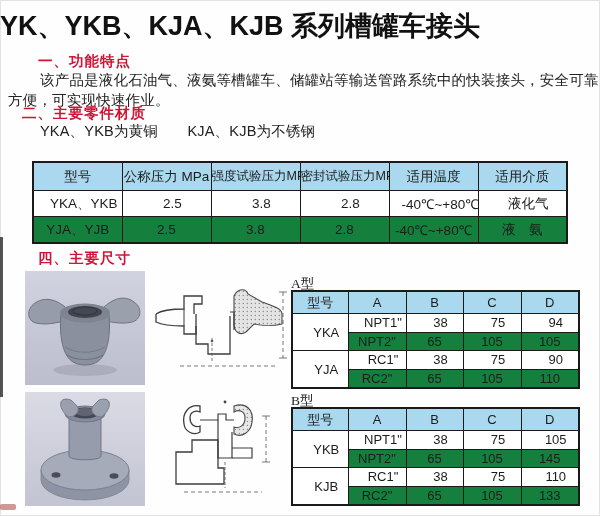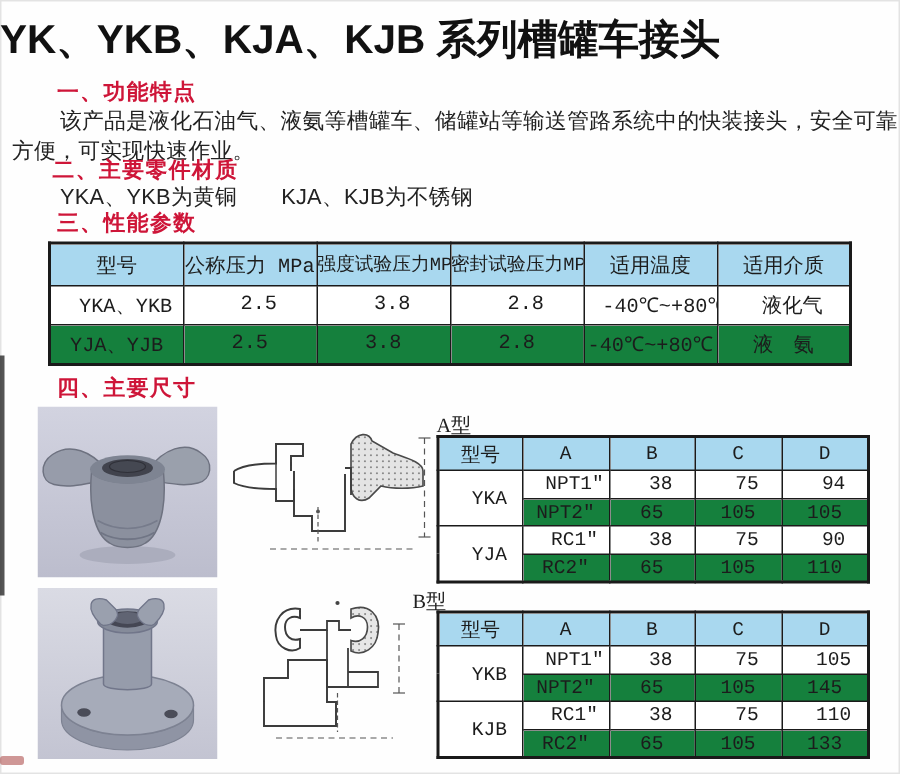--- a/index.html
+++ b/index.html
@@ -11,21 +11,21 @@
   .abs{position:absolute;}
   .page-title{
     top:8px;left:0;width:600px;
     font-size:27px;font-weight:bold;letter-spacing:0px;color:#111;
   }
   .red-heading{
     font-size:14.5px;font-weight:bold;color:#ce1538;letter-spacing:1px;
   }
   .body-text{font-size:14.5px;color:#222;letter-spacing:0.2px;white-space:nowrap;}
   table{border-collapse:collapse;table-layout:fixed;background:#fff;
-        font-family:Liberation Mono, monospace;}
+        font-family:Liberation Sans, sans-serif;}
   .perf{border:2px solid #1a1a1a;}
   .perf th,.perf td{border:1.5px solid #1a1a1a;text-align:center;vertical-align:middle;
         font-size:13.5px;padding:0;overflow:hidden;white-space:nowrap;}
   .perf th{height:27px;font-weight:normal;}
   .perf td{height:25px;}
   .dim{border:2px solid #1a1a1a;}
   .dim th,.dim td{border:1.2px solid #1a1a1a;text-align:center;vertical-align:middle;
         font-size:13px;padding:0;overflow:hidden;white-space:nowrap;}
   .dim th{height:21px;font-weight:normal;}
   .dim td{height:17.5px;}
@@ -44,24 +44,23 @@
 
   <div class="abs artifact-strip"></div>
   <div class="abs artifact-smudge"></div>
 
   <div class="abs page-title">YK、YKB、KJA、KJB 系列槽罐车接头</div>
 
   <div class="abs red-heading" style="left:38px;top:52px;">一、功能特点</div>
   <div class="abs body-text" style="left:40px;top:71px;">该产品是液化石油气、液氨等槽罐车、储罐站等输送管路系统中的快装接头，安全可靠，装卸</div>
   <div class="abs body-text" style="left:8px;top:91px;">方便，可实现快速作业。</div>
 
-  <div class="abs red-heading" style="left:35px;top:104px;">二、主要零件材质</div>
+  <div class="abs red-heading" style="left:22px;top:104px;">二、主要零件材质</div>
   <div class="abs body-text" style="left:40px;top:122px;">YKA、YKB为黄铜　　KJA、KJB为不锈钢</div>
 
-  <div class="abs red-heading" style="left:38px;top:139px;">三、性能参数</div>
 
   <table class="abs perf" style="left:32px;top:161px;width:534px;">
     <colgroup>
         <col style="width:89px">
         <col style="width:89px">
         <col style="width:89px">
         <col style="width:89px">
         <col style="width:89px">
         <col style="width:89px">
       </colgroup>
@@ -241,21 +240,21 @@
 
       <line x1="104" y1="20" x2="104" y2="66" stroke="#555" stroke-width="0.8" stroke-dasharray="4 3"></line>
       <line x1="100" y1="20" x2="108" y2="20" stroke="#555" stroke-width="0.8"></line>
       <line x1="100" y1="66" x2="108" y2="66" stroke="#555" stroke-width="0.8"></line>
       <line x1="22" y1="96" x2="100" y2="96" stroke="#555" stroke-width="0.8" stroke-dasharray="4 3"></line>
       <line x1="63" y1="66" x2="63" y2="92" stroke="#555" stroke-width="0.8" stroke-dasharray="3 2"></line>
       <circle cx="63" cy="6" r="1.4" fill="#444"></circle>
     </svg>
   </div>
 
-  <div class="abs type-label" style="left:275px;top:392px;">B型</div>
+  <div class="abs type-label" style="left:291px;top:392px;">B型</div>
 
   <table class="abs dim" style="left:291px;top:407px;width:287px;">
     <colgroup>
         <col style="width:56px">
         <col style="width:58px">
         <col style="width:57px">
         <col style="width:58px">
         <col style="width:58px">
       </colgroup>
     <thead>

